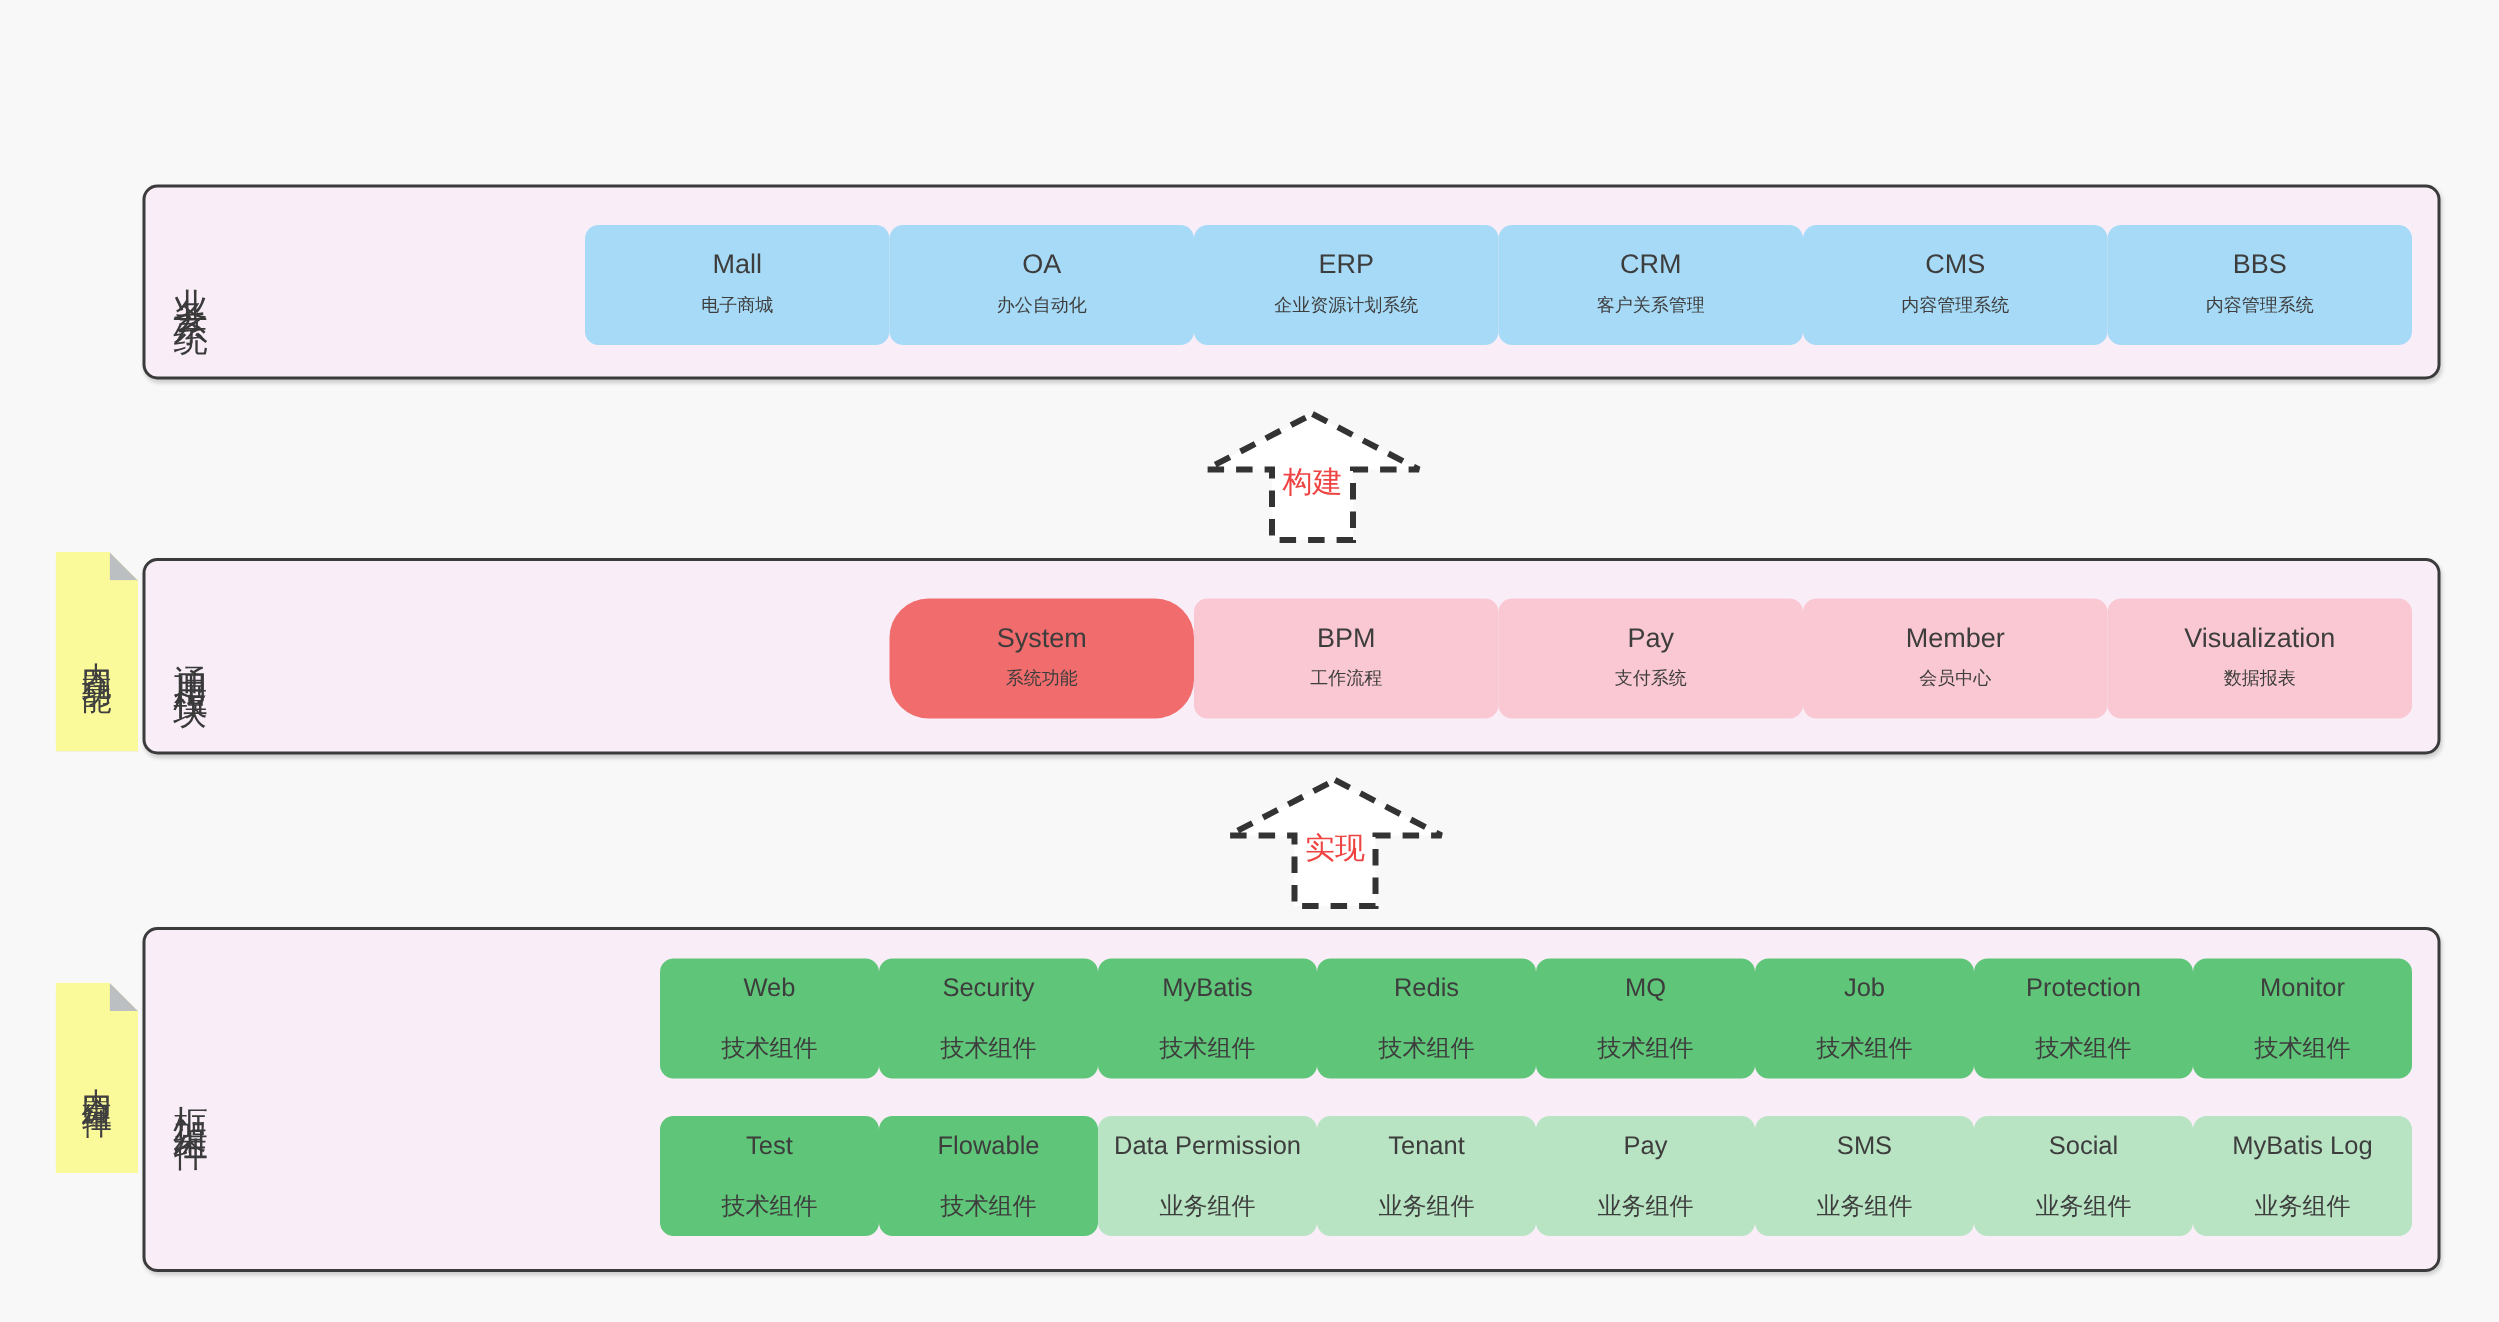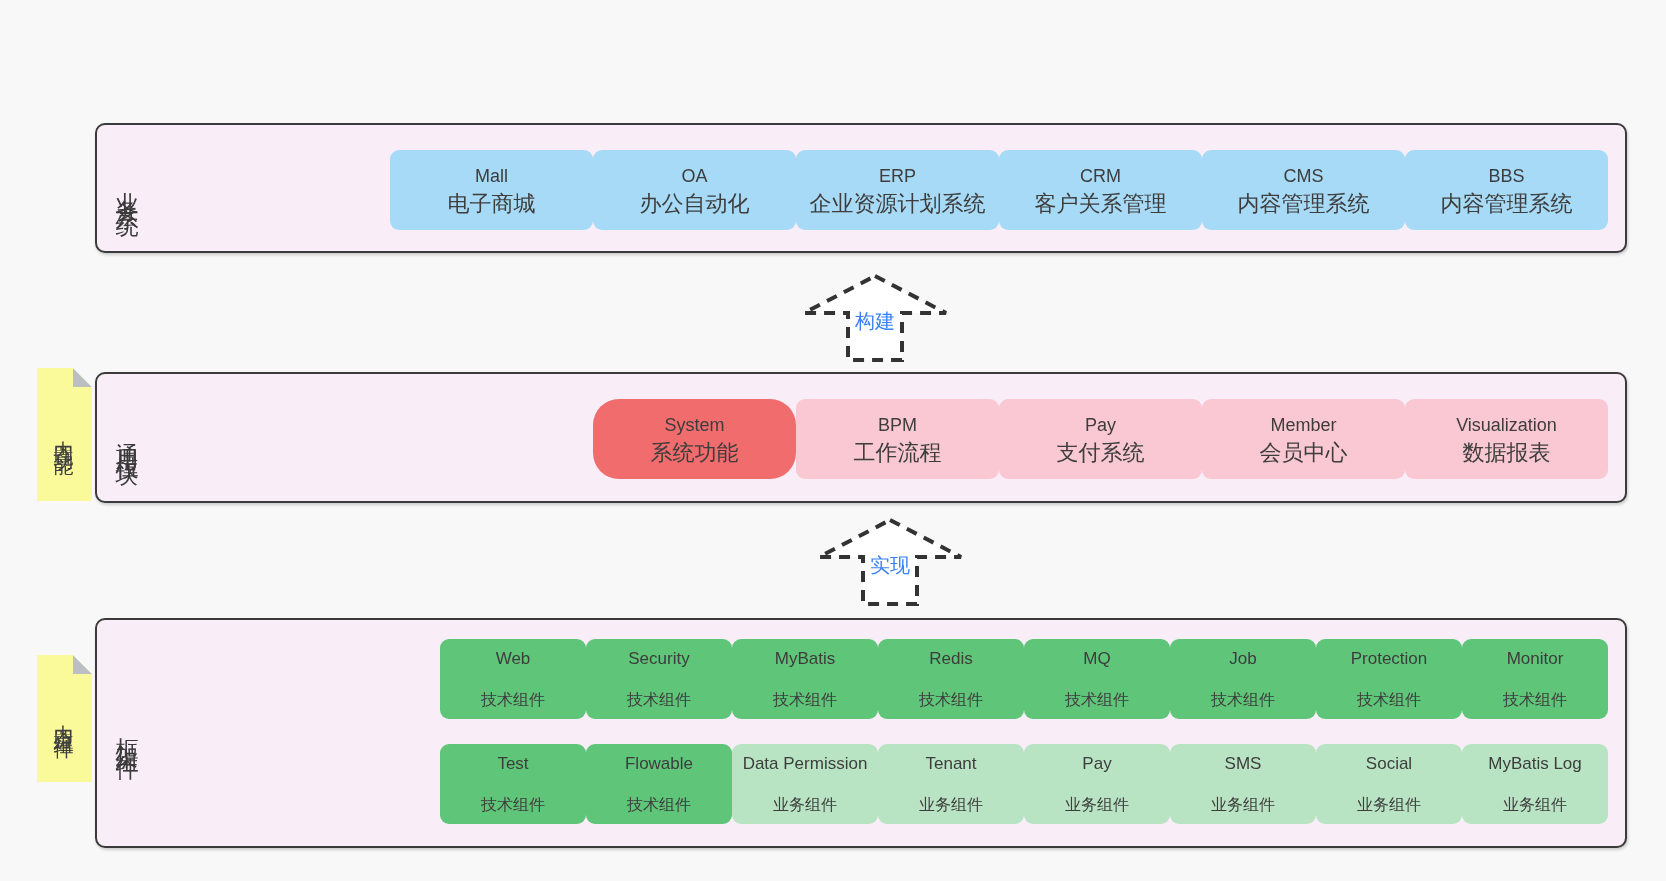--- a/index.html
+++ b/index.html
@@ -29,21 +29,21 @@
   }
   #panel-business .row{top:25px;height:80px;}
   #panel-modules .row{top:25px;height:80px;}
   #panel-framework .row-1{top:19px;height:80px;}
   #panel-framework .row-2{top:124px;height:80px;}
   .box{
     box-sizing:border-box;border-radius:9px;
     display:flex;flex-direction:column;justify-content:center;align-items:center;
     text-align:center;line-height:27px;font-size:18px;padding:2px 8px;
   }
-  .box .zh{font-size:22px;}
+  .box .zh{font-size:12px;}
   .w203{width:203px;}
   .w146{width:146px;font-size:17px;line-height:25px;}
   .w146 .zh{font-size:16px;margin-top:16px;}
   .blue{background:#a7daf6;}
   .red{background:#f16c6c;border-radius:26px;}
   .pink{background:#f9c8d2;}
   .green{background:#5fc578;}
   .lightgreen{background:#b9e4c3;}
   
   .note{
@@ -62,21 +62,21 @@
     writing-mode:vertical-rl;text-orientation:upright;
     font-size:20px;letter-spacing:5px;color:#3f3f3f;
   }
   
   .arrow{position:absolute;width:146px;height:90px;}
   #arrow-build{left:802px;top:273px;}
   #arrow-implement{left:817px;top:517px;}
   .arrow svg{position:absolute;left:0;top:0;}
   .arrow-label{
     position:absolute;left:50%;top:34px;transform:translateX(-50%);
-    background:#ffffff;padding:1px 3px;font-size:20px;color:#3b82f6;white-space:nowrap;
+    background:#ffffff;padding:1px 3px;font-size:20px;color:#ef4444;white-space:nowrap;
   }
 </style>
 </head>
 <body>
 
 <div id="stage">
 
   <div class="panel" id="panel-business">
     <div class="panel-label">业务系统</div>
     <div class="row">

